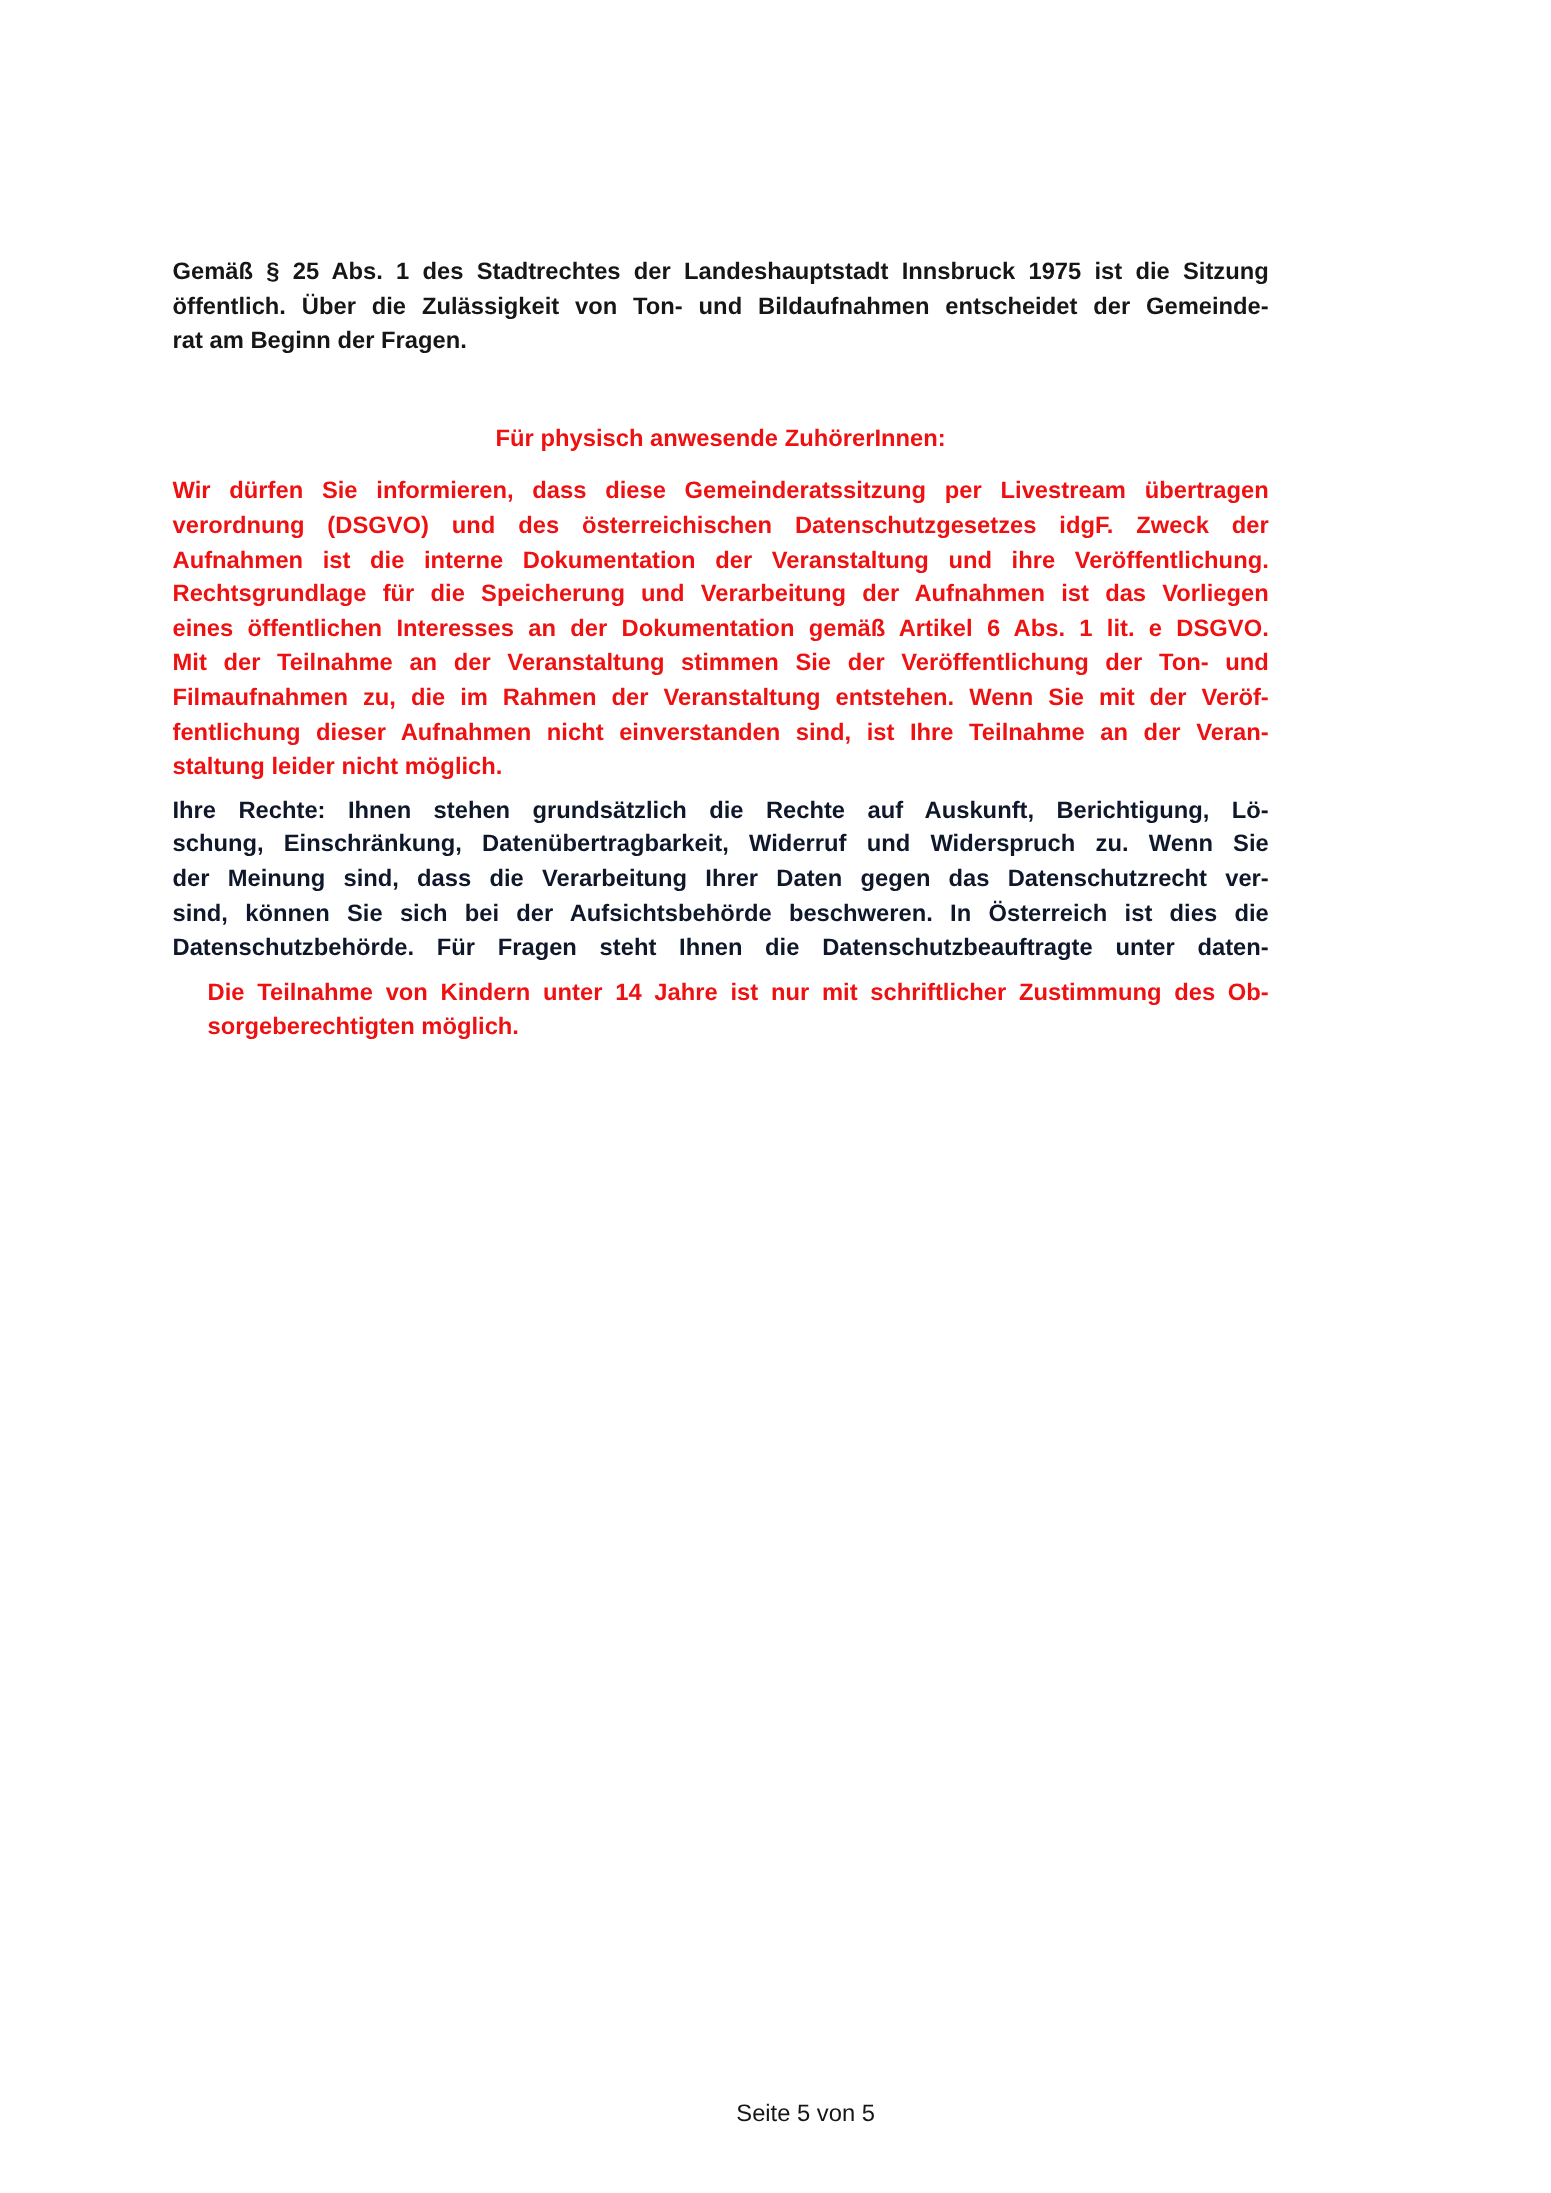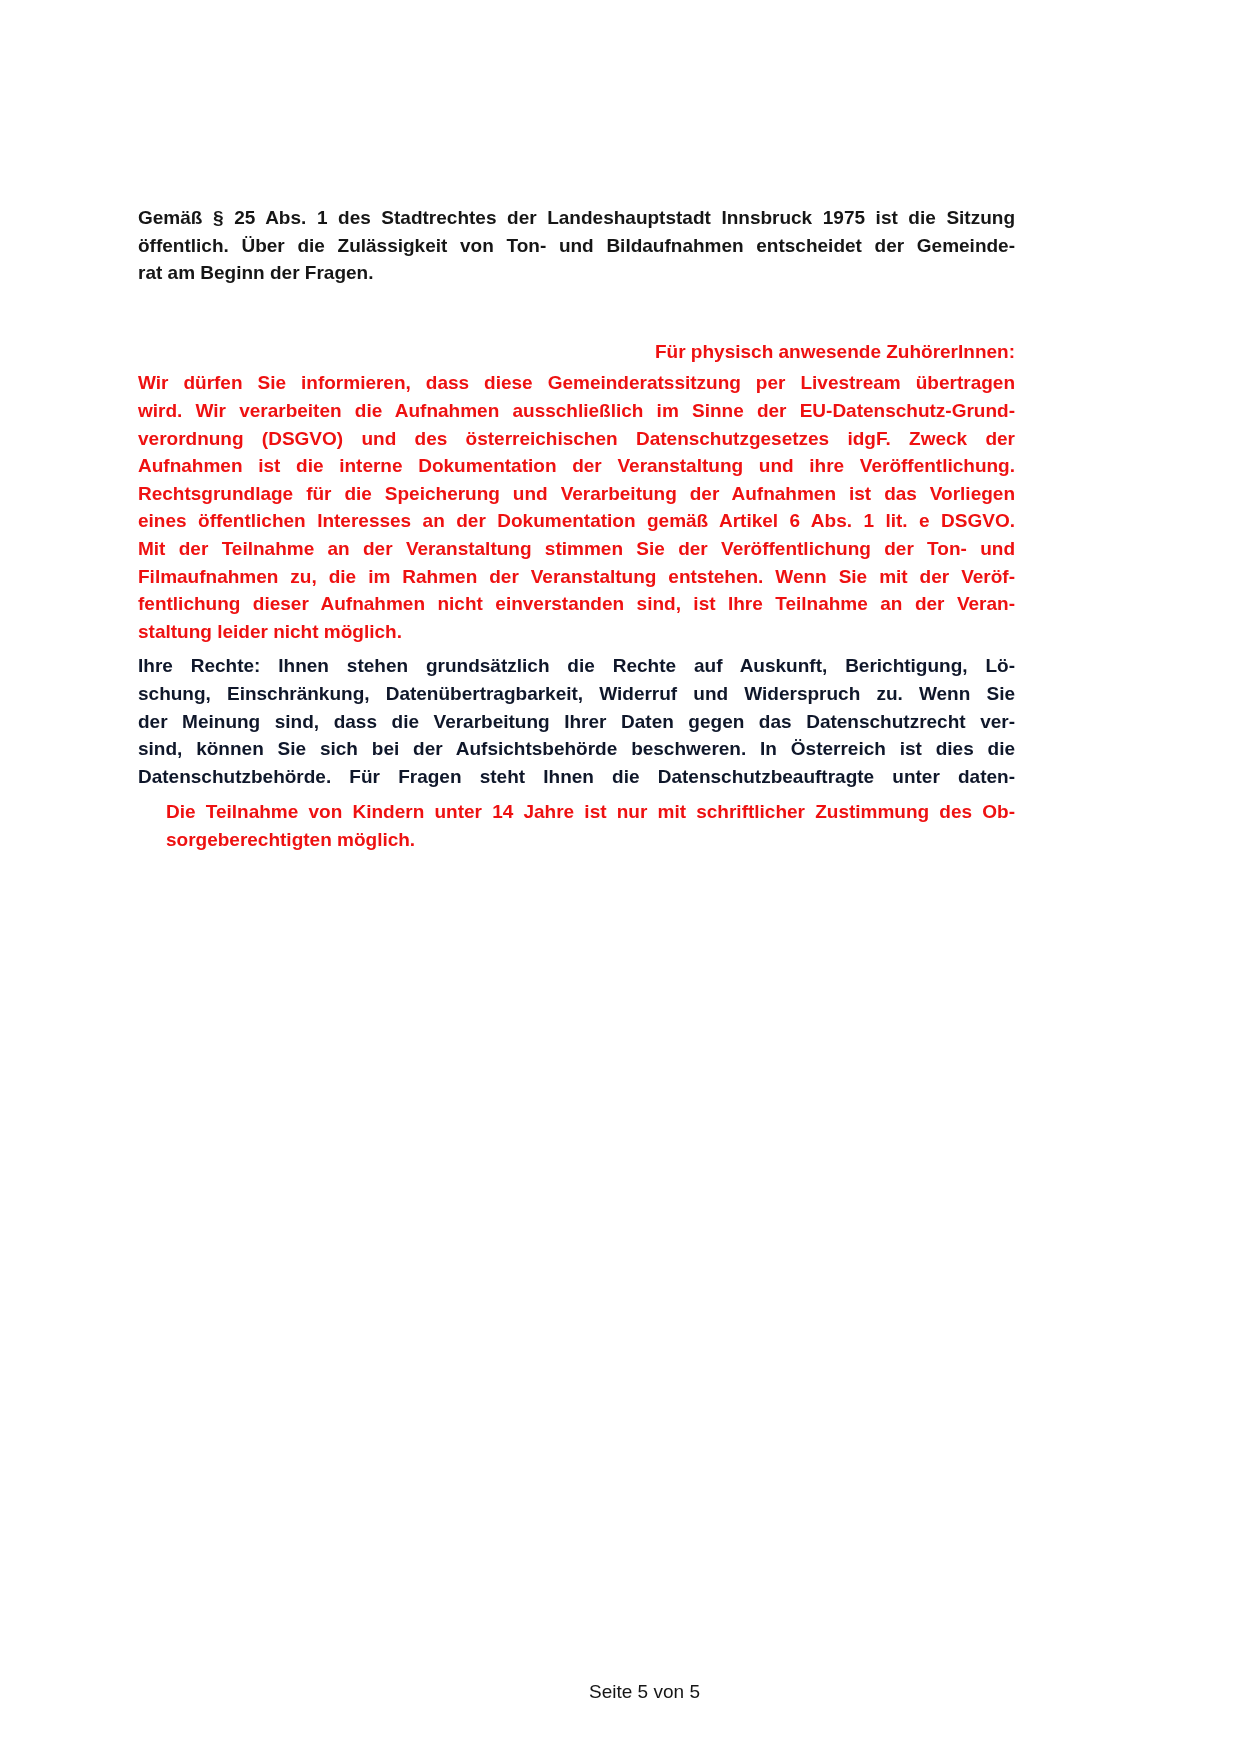--- a/index.html
+++ b/index.html
@@ -28,22 +28,22 @@
   }
   .para .line {
     text-align: justify;
     text-align-last: justify;
     white-space: nowrap;
   }
   .para .line.last {
     text-align-last: left;
   }
   .para.intro { margin-top: 204px; }
-  .heading   { margin-top: 51px; text-align: right; }
-  .para.p1   { margin-top: 4px; }
+  .heading   { margin-top: 51px; text-align: center; }
+  .para.p1   { margin-top: 14px; }
   .para.p2   { margin-top: 7px; }
   .para.p3   { margin-top: 8px; }
   .footer {
     position: absolute;
     top: 1678px;
     left: 0;
     width: 1241px;
     box-sizing: border-box;
     padding-left: 48px;
     text-align: center;
@@ -61,21 +61,20 @@
     <div class="para intro" style="color: rgb(22, 22, 22);">
         <div class="line">Gemäß § 25 Abs. 1 des Stadtrechtes der Landeshauptstadt Innsbruck 1975 ist die Sitzung</div>
         <div class="line">öffentlich. Über die Zulässigkeit von Ton- und Bildaufnahmen entscheidet der Gemeinde-</div>
         <div class="line last">rat am Beginn der Fragen.</div>
       </div>
 
     <div class="heading" style="color: rgb(238, 17, 17);">Für physisch anwesende ZuhörerInnen:</div>
 
     <div class="para p1" style="color: rgb(238, 17, 17);">
         <div class="line">Wir dürfen Sie informieren, dass diese Gemeinderatssitzung per Livestream übertragen</div>
-        <div class="line">wird. Wir verarbeiten die Aufnahmen ausschließlich im Sinne der EU-Datenschutz-Grund-</div>
         <div class="line">verordnung (DSGVO) und des österreichischen Datenschutzgesetzes idgF. Zweck der</div>
         <div class="line">Aufnahmen ist die interne Dokumentation der Veranstaltung und ihre Veröffentlichung.</div>
         <div class="line">Rechtsgrundlage für die Speicherung und Verarbeitung der Aufnahmen ist das Vorliegen</div>
         <div class="line">eines öffentlichen Interesses an der Dokumentation gemäß Artikel 6 Abs. 1 lit. e DSGVO.</div>
         <div class="line">Mit der Teilnahme an der Veranstaltung stimmen Sie der Veröffentlichung der Ton- und</div>
         <div class="line">Filmaufnahmen zu, die im Rahmen der Veranstaltung entstehen. Wenn Sie mit der Veröf-</div>
         <div class="line">fentlichung dieser Aufnahmen nicht einverstanden sind, ist Ihre Teilnahme an der Veran-</div>
         <div class="line last">staltung leider nicht möglich.</div>
       </div>
 

